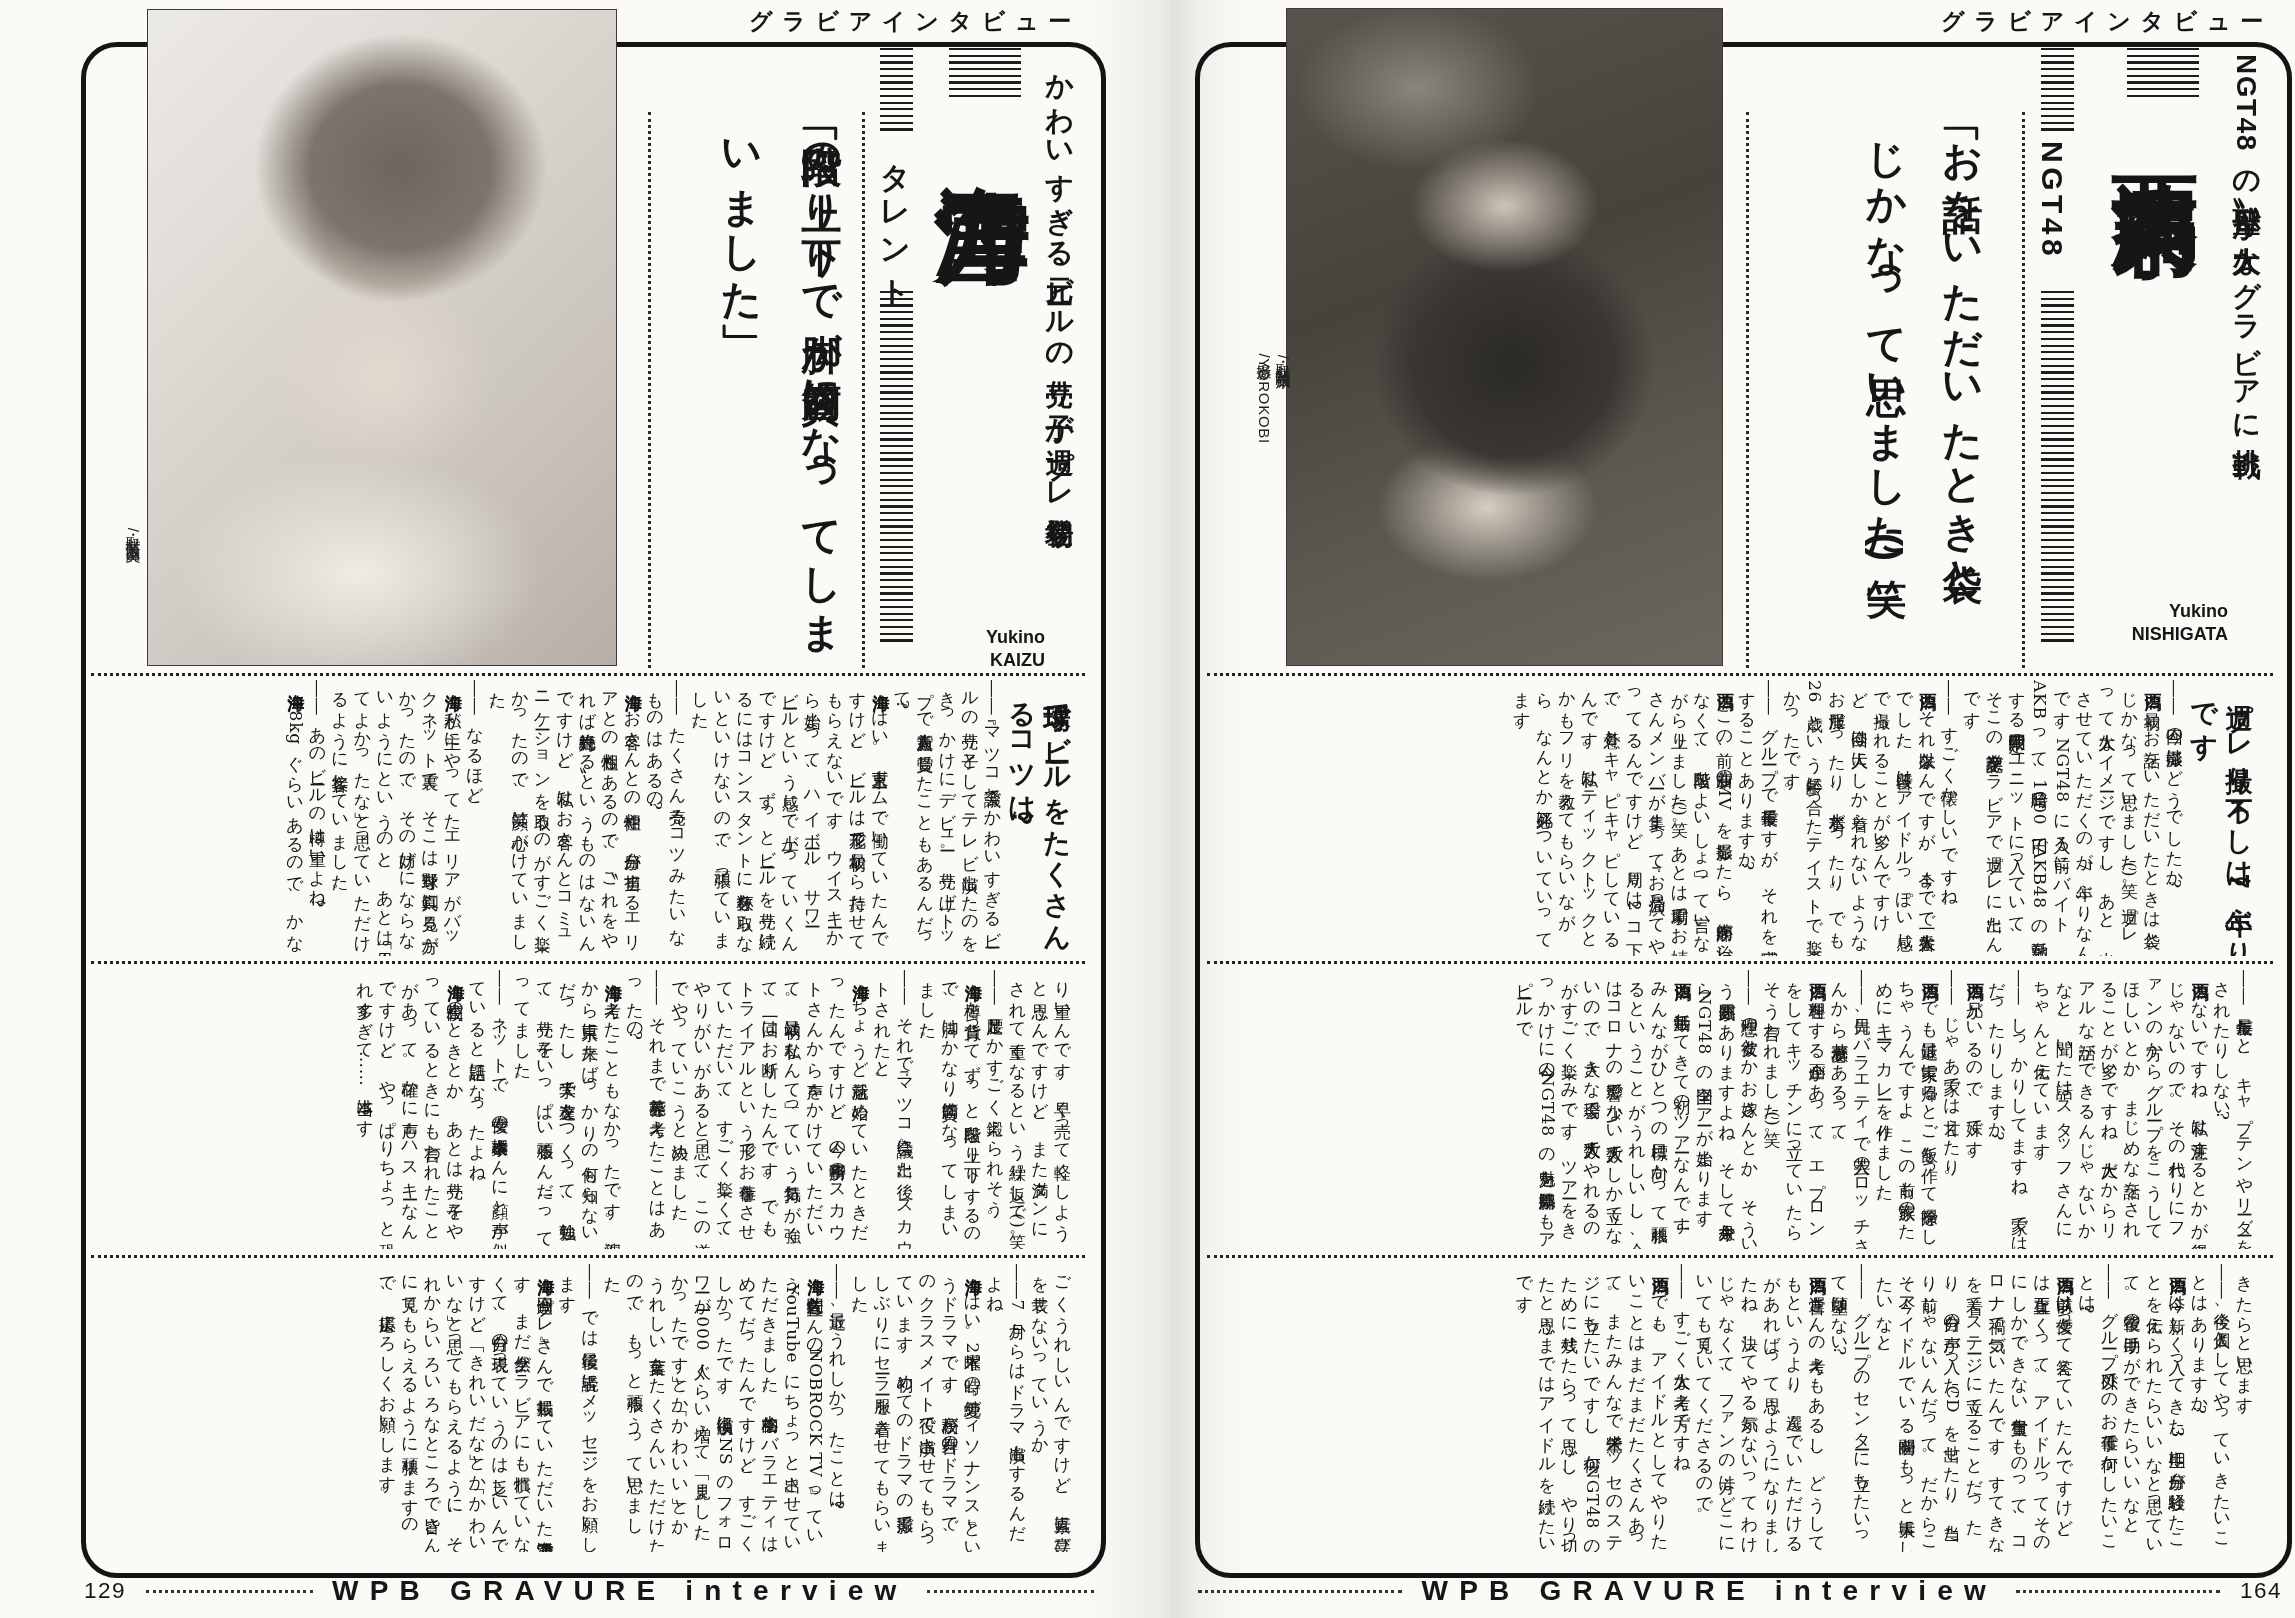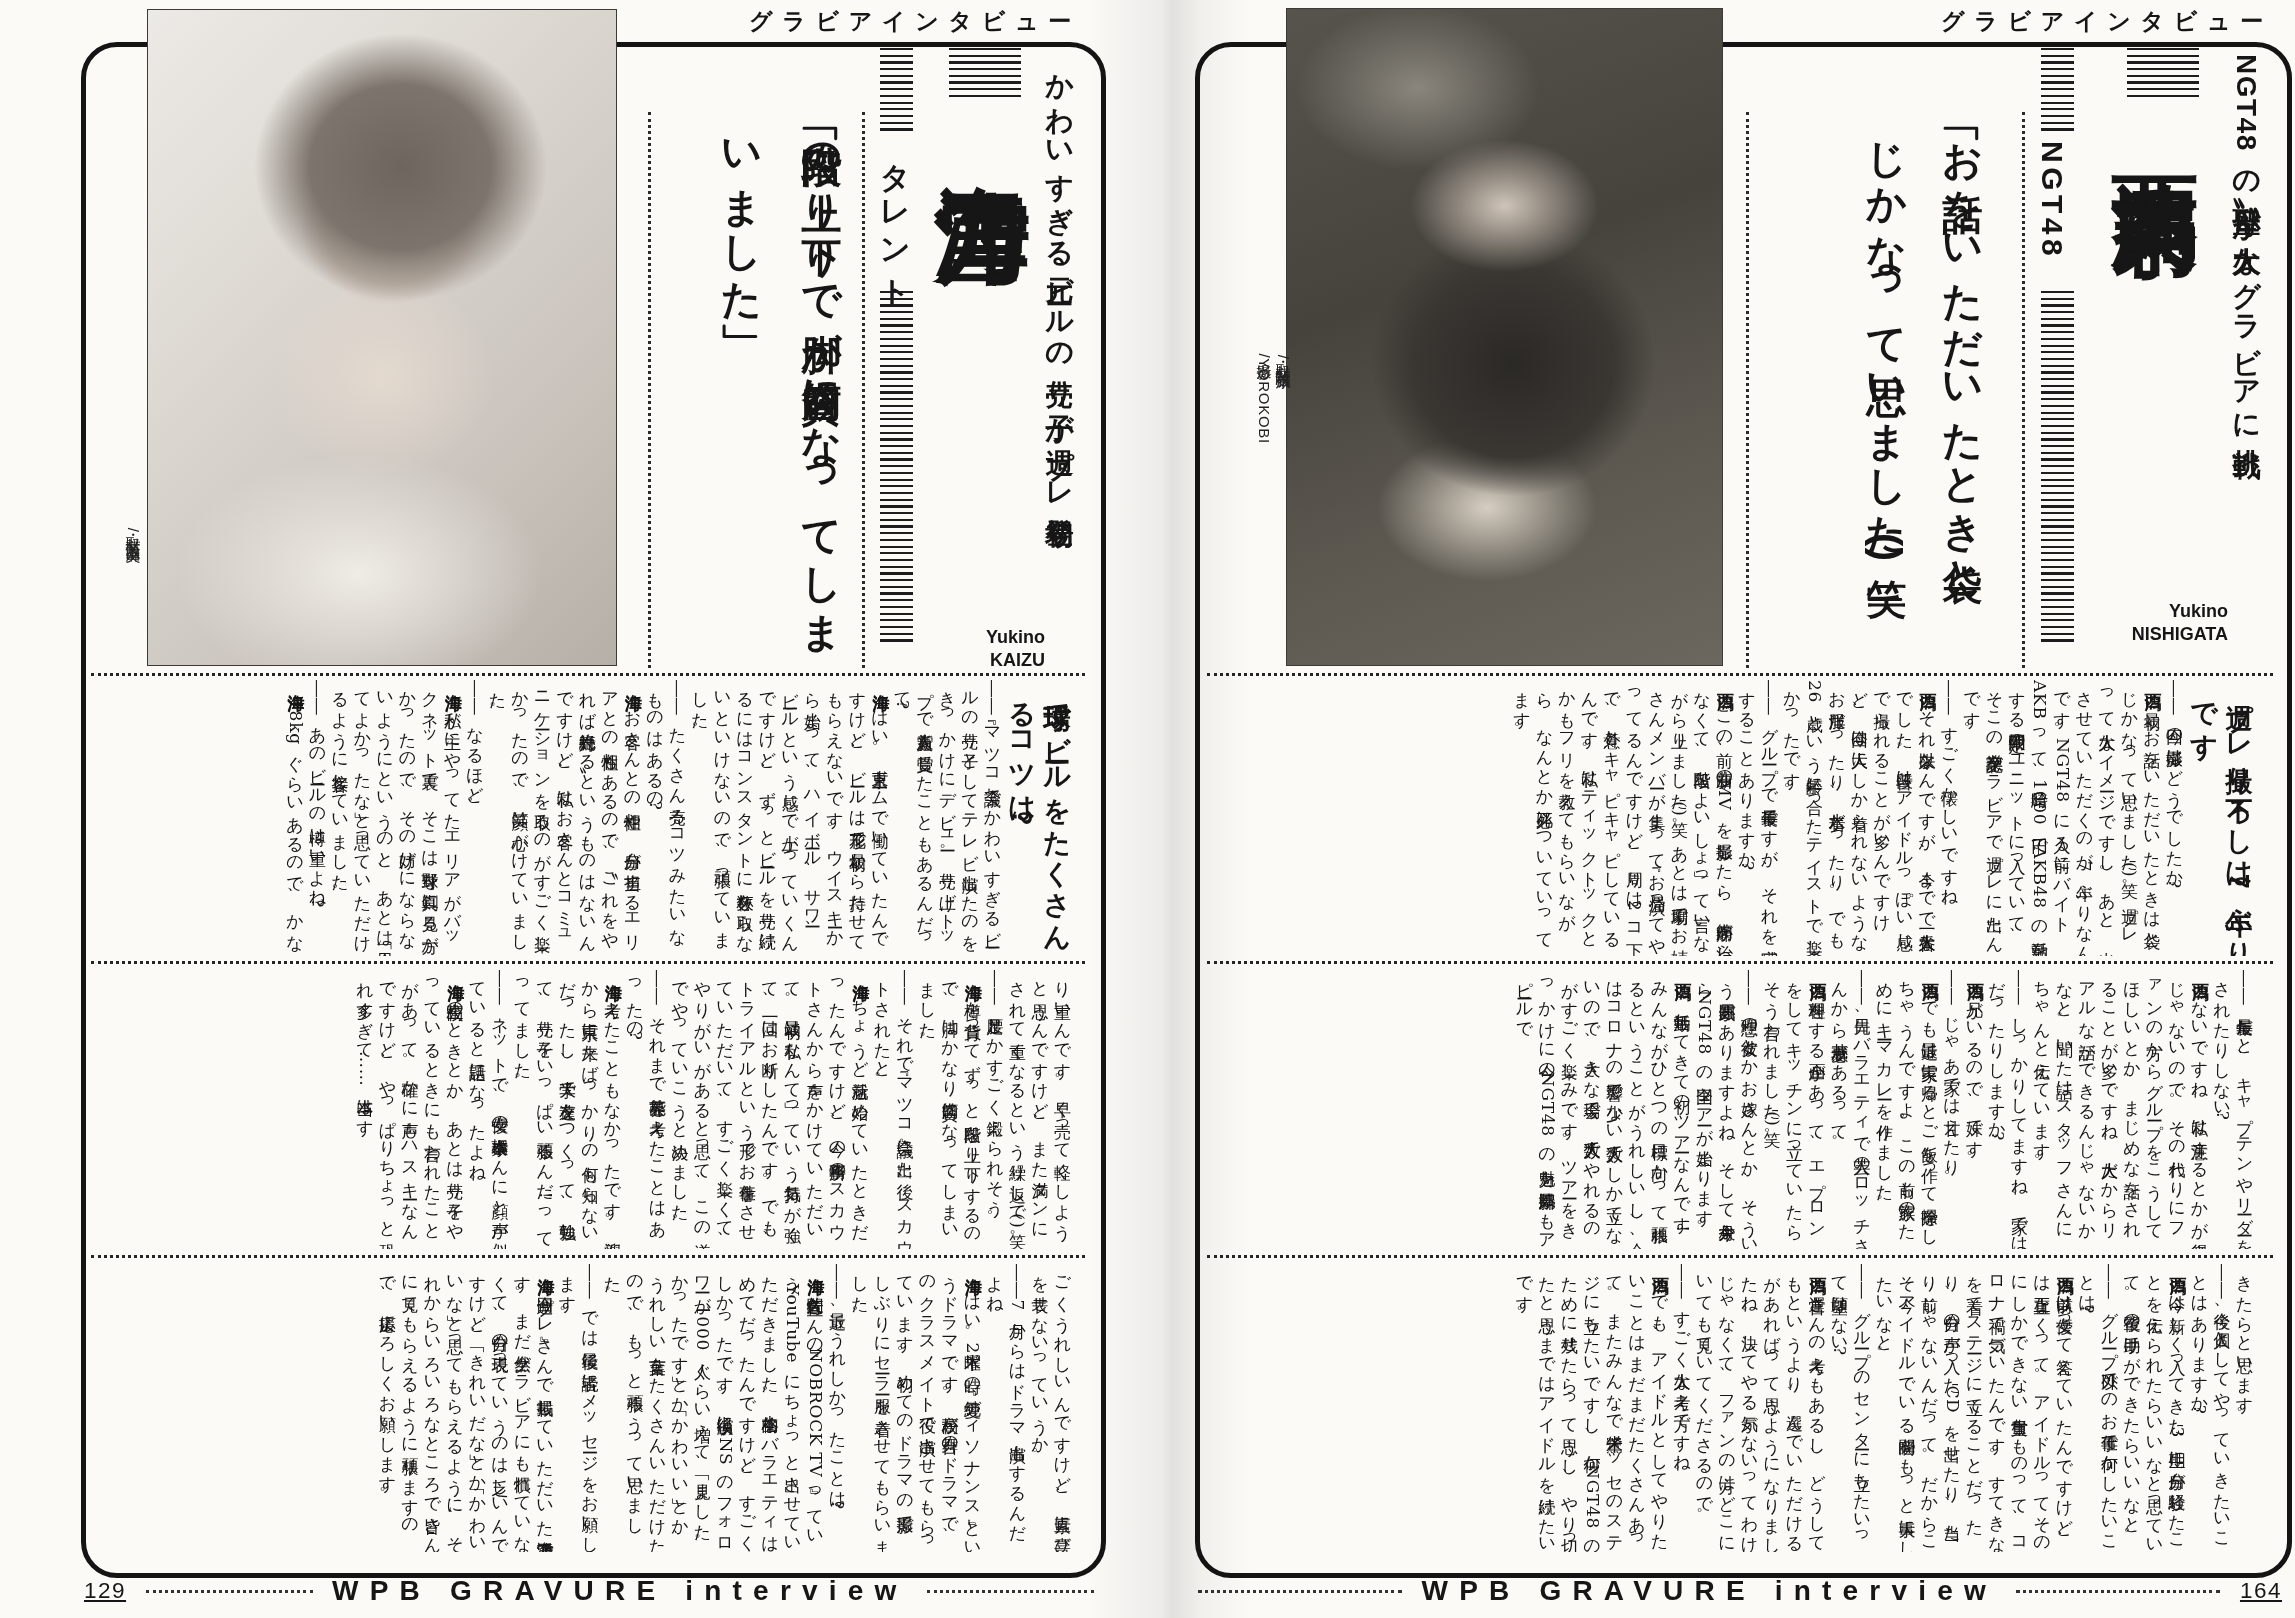--- a/index.html
+++ b/index.html
@@ -98,21 +98,21 @@
   #bandR2{left:1216px;top:970px;width:1040px;height:279px;}
   #bandR3{left:1216px;top:1264px;width:1040px;height:288px;}
   .seg{display:block;}
   .seg-lead{font-family:"Liberation Sans",sans-serif;font-weight:bold;font-size:27px;line-height:35px;padding-top:3px;}
   .spk{font-family:"Liberation Sans",sans-serif;font-weight:bold;}
 
   
   .footer{position:absolute;top:1574px;height:34px;display:flex;align-items:center;gap:19.5px;}
   #footL{left:84px;width:1010px;}
   #footR{left:1198px;width:1084px;}
-  .pnum{font-size:22.5px;font-weight:normal;letter-spacing:1.5px;text-decoration:underline;}
+  .pnum{font-size:22.5px;font-weight:normal;letter-spacing:1.5px;}
   .frule{flex:1;height:0;border-top:3px dotted #333;}
   .ftext{font-weight:bold;font-size:28px;letter-spacing:11.2px;white-space:nowrap;}
 </style>
 </head>
 <body>
 
 <div class="spread">
 
   <section>
     <div class="box" id="boxL"></div>

